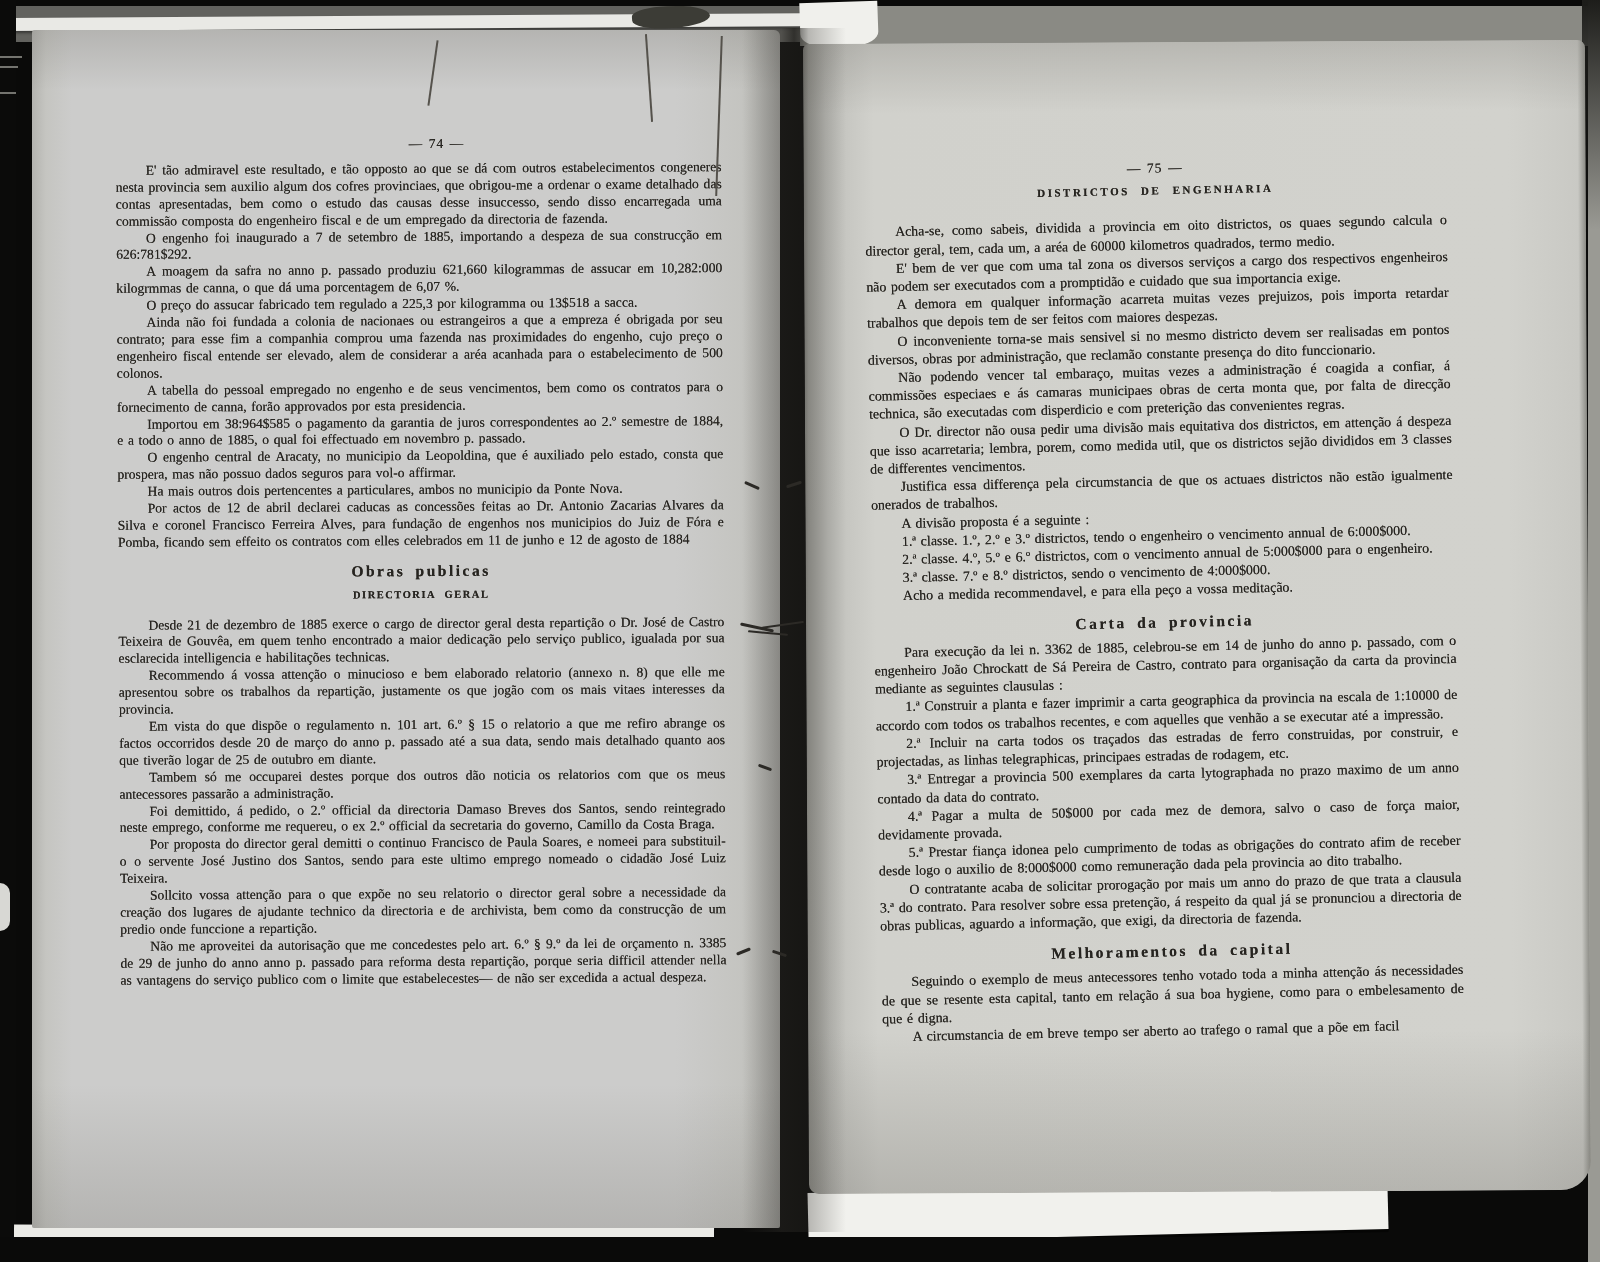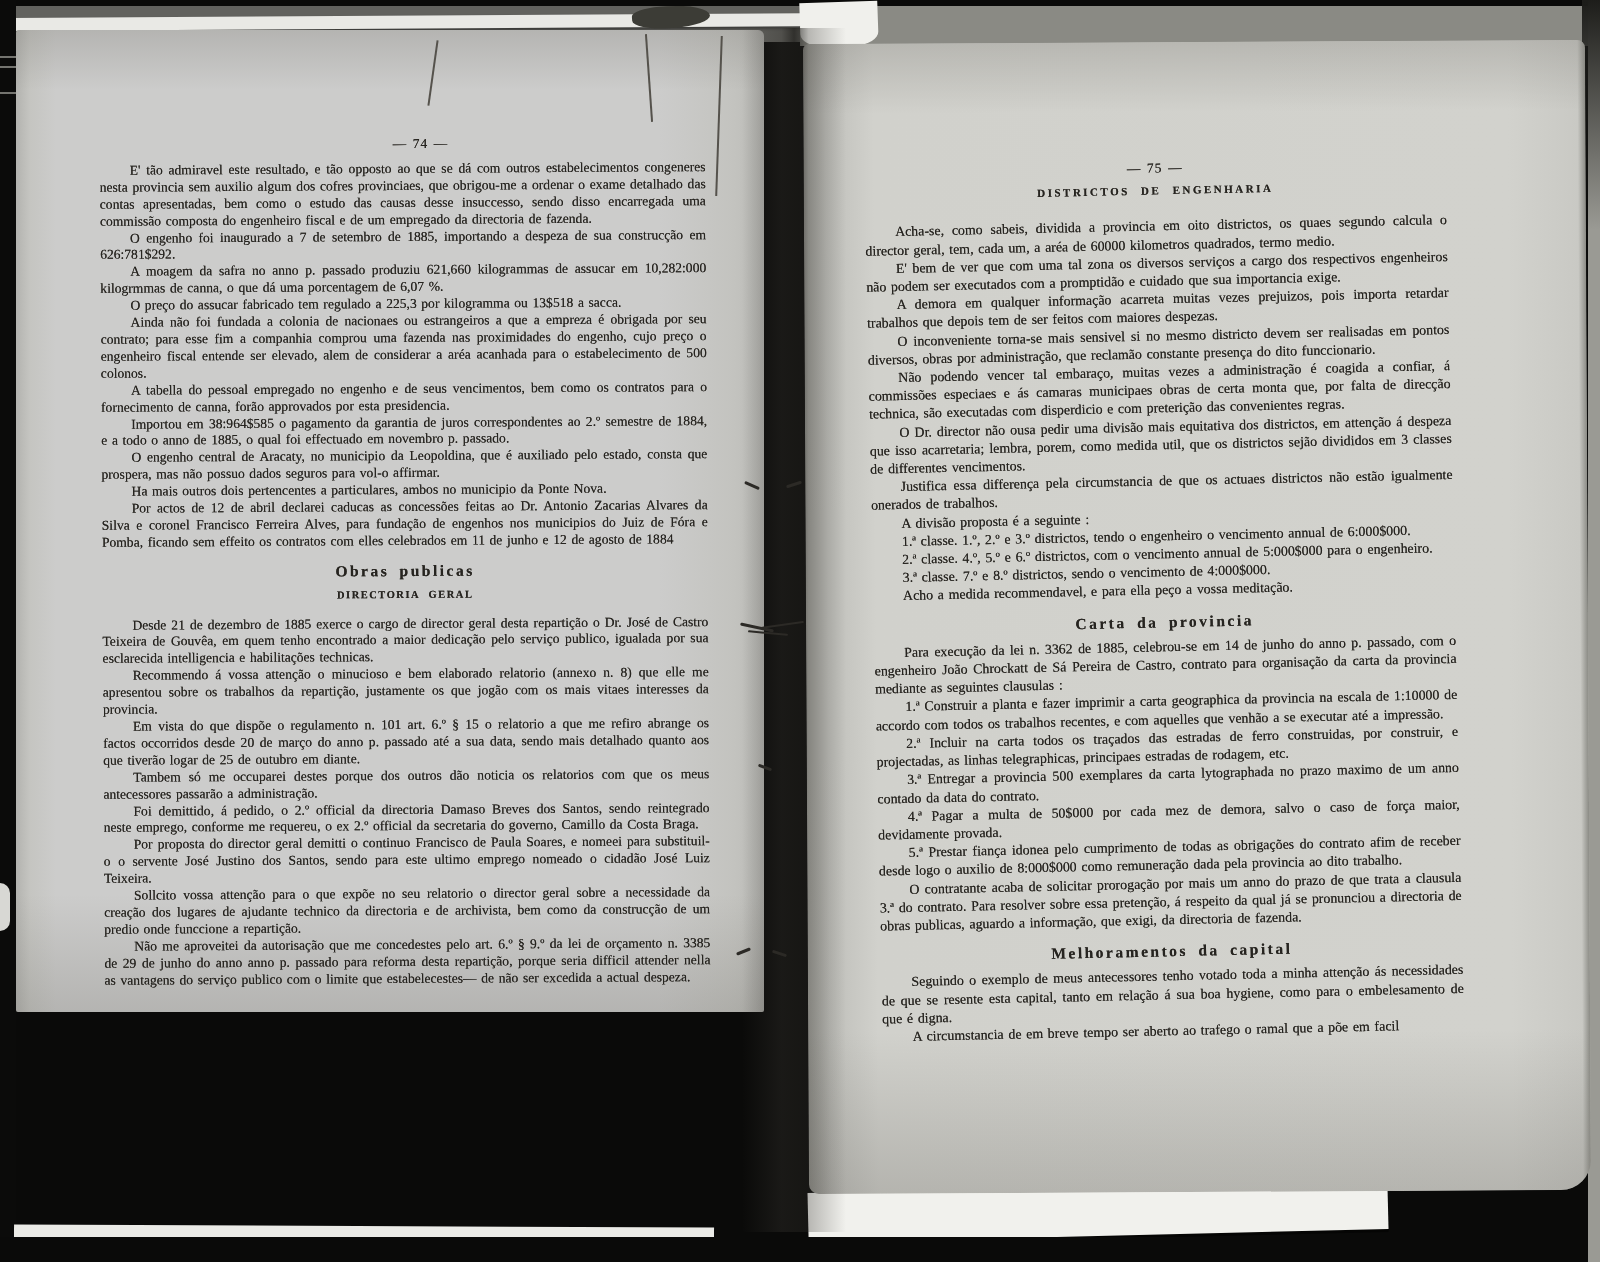--- a/index.html
+++ b/index.html
@@ -25,21 +25,21 @@
                    transform:rotate(-1.4deg);box-shadow:0 3px 0 rgba(0,0,0,.5);}
   .film-right{position:absolute;left:1588px;top:0;width:12px;height:1262px;background:#9a9a94;}
   .film-right-dark{position:absolute;left:1582px;top:0;width:18px;height:230px;
                    background:linear-gradient(180deg,#1d1d1a,rgba(29,29,26,0));}
   .right-top-band{position:absolute;left:800px;top:6px;width:800px;height:40px;background:#8a8a84;}
   .right-top-blob{position:absolute;left:800px;top:2px;width:78px;height:44px;background:#f0f0ec;
                   border-radius:0 0 30% 30%;transform:rotate(-2deg);}
 
   
   .page{position:absolute;overflow:hidden;}
-  .page-left{left:16px;top:30px;width:748px;height:982px;border-radius:3px 6px 2px 2px;
+  .page-left{left:32px;top:30px;width:748px;height:1198px;border-radius:3px 6px 2px 2px;
     background:
       linear-gradient(90deg,#b3b3af 0,#c5c5c1 14px,#cccccB 40px,#cccccb 86%,#c3c3bf 96%,#b9b9b5 100%),
       #cbcbc7;
   }
   .page-left::before{content:"";position:absolute;inset:0;
       background:linear-gradient(180deg,rgba(120,118,112,.28) 0,rgba(120,118,112,0) 60px,
                  rgba(120,118,112,0) 88%,rgba(110,108,102,.25) 100%);}
   .page-right{left:806px;top:42px;width:782px;height:1150px;transform:rotate(-0.3deg);
     border-radius:6px 8px 30px 10px;
     background:

